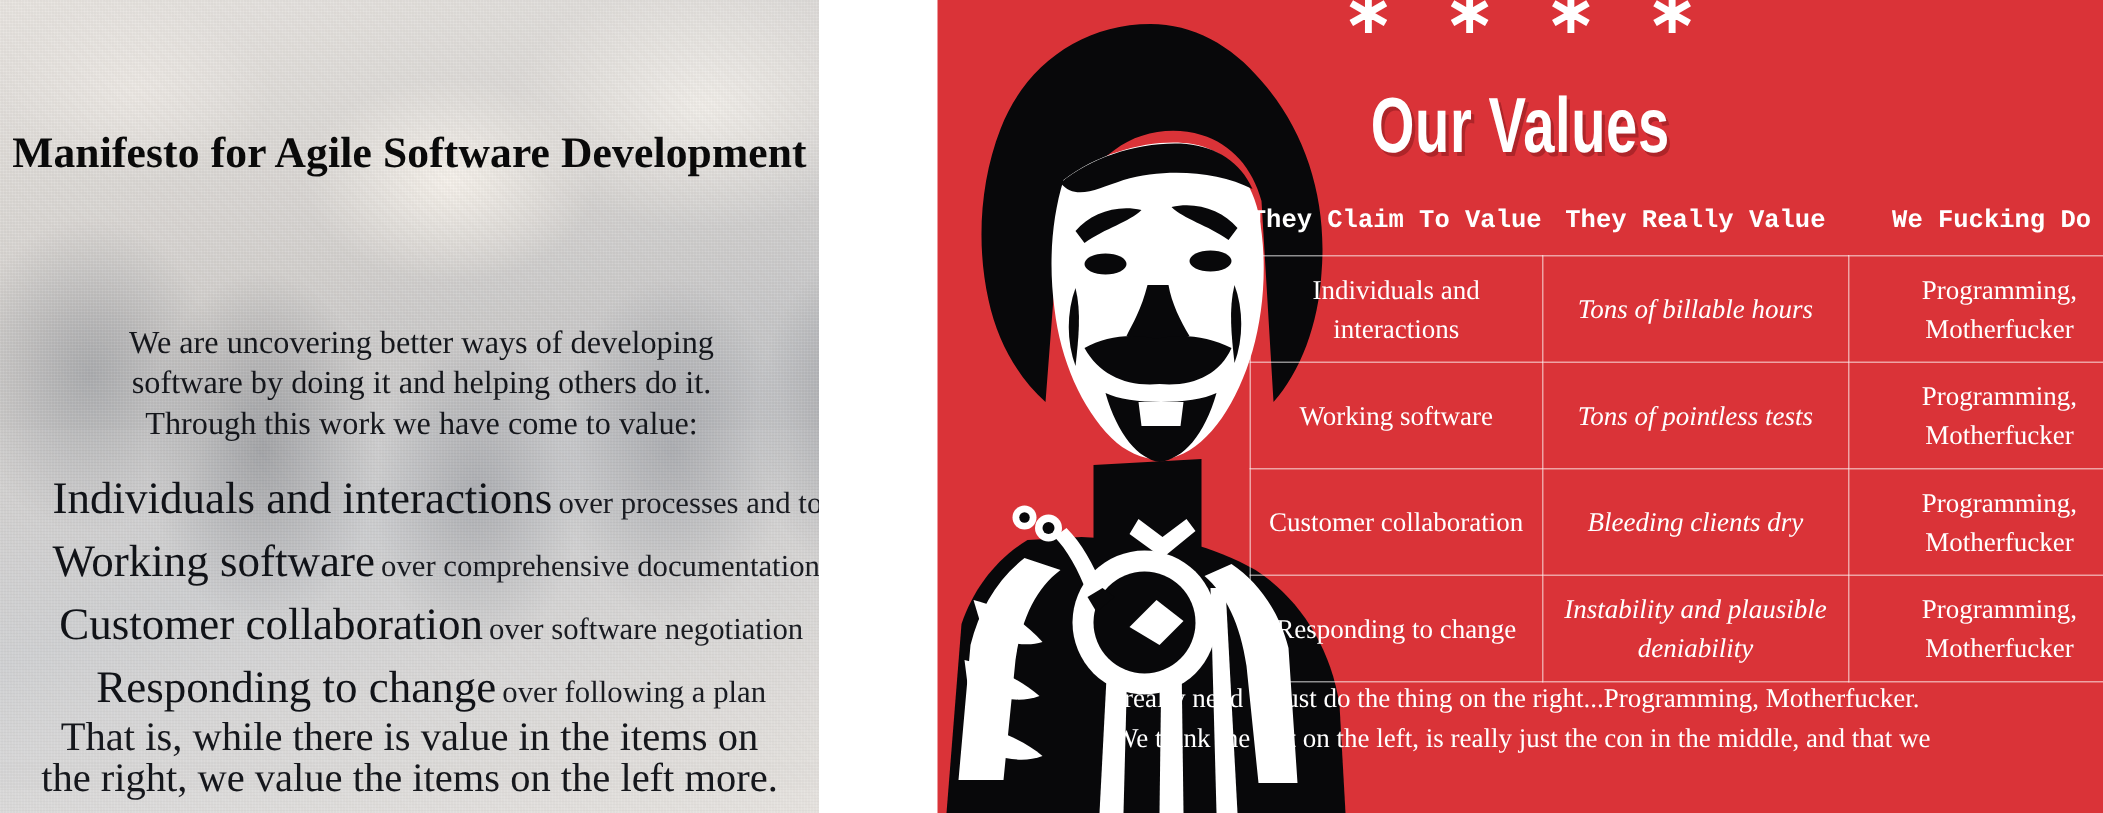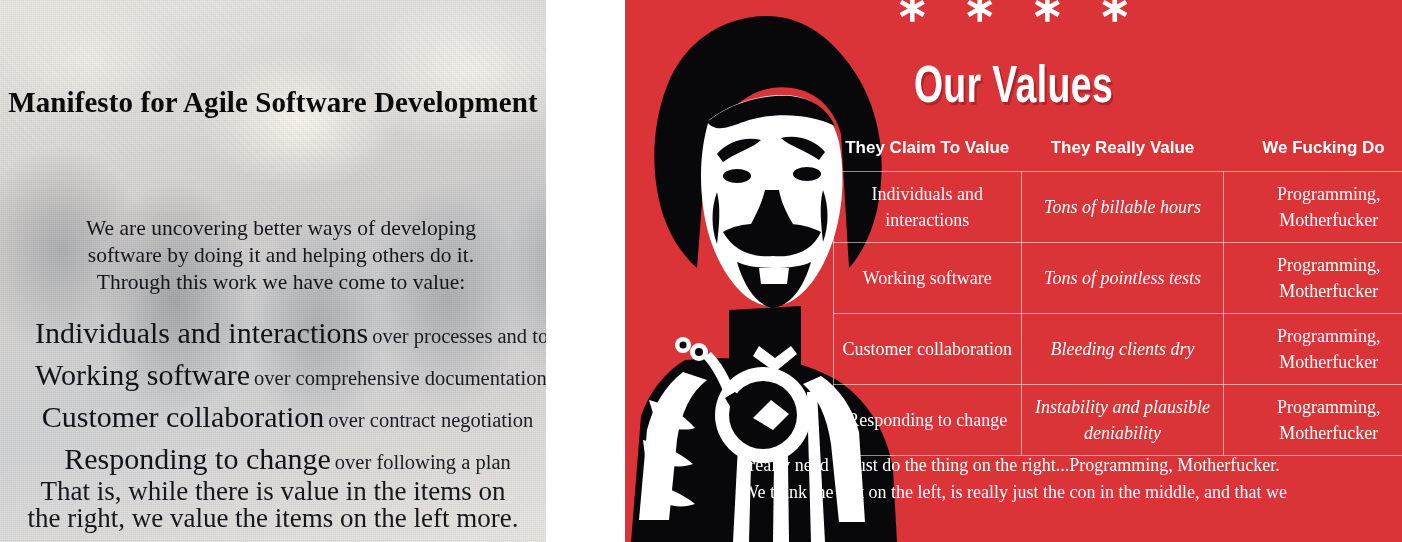--- a/index.html
+++ b/index.html
@@ -107,21 +107,21 @@
   }
   .figure-wrap svg{display:block;}
 
   
   .values-table{
     position:absolute;left:208px;top:138px;width:600px;
     border-collapse:collapse;
     color:#ffffff;
   }
   .values-table th{
-    font-family:Liberation Sans, sans-serif;
+    font-family:Liberation Mono, monospace;
     font-weight:bold;
     font-size:17px;
     padding:0 0 13px 0;
     border:0;
     text-align:center;
     white-space:nowrap;
   }
   .values-table td{
     border:1px solid rgba(255,255,255,.55);
     font-size:18px;
@@ -164,21 +164,21 @@
         <div class="value-line">
           <span class="value-strong">Individuals and interactions</span>
           <span class="value-weak">over processes and tools</span>
         </div>
         <div class="value-line">
           <span class="value-strong">Working software</span>
           <span class="value-weak">over comprehensive documentation</span>
         </div>
         <div class="value-line">
           <span class="value-strong">Customer collaboration</span>
-          <span class="value-weak">over contract negotiation</span>
+          <span class="value-weak">over software negotiation</span>
         </div>
         <div class="value-line">
           <span class="value-strong">Responding to change</span>
           <span class="value-weak">over following a plan</span>
         </div>
       </div>
 
       <div class="closing">
         <div>That is, while there is value in the items on</div>
         <div>the right, we value the items on the left more.</div>

